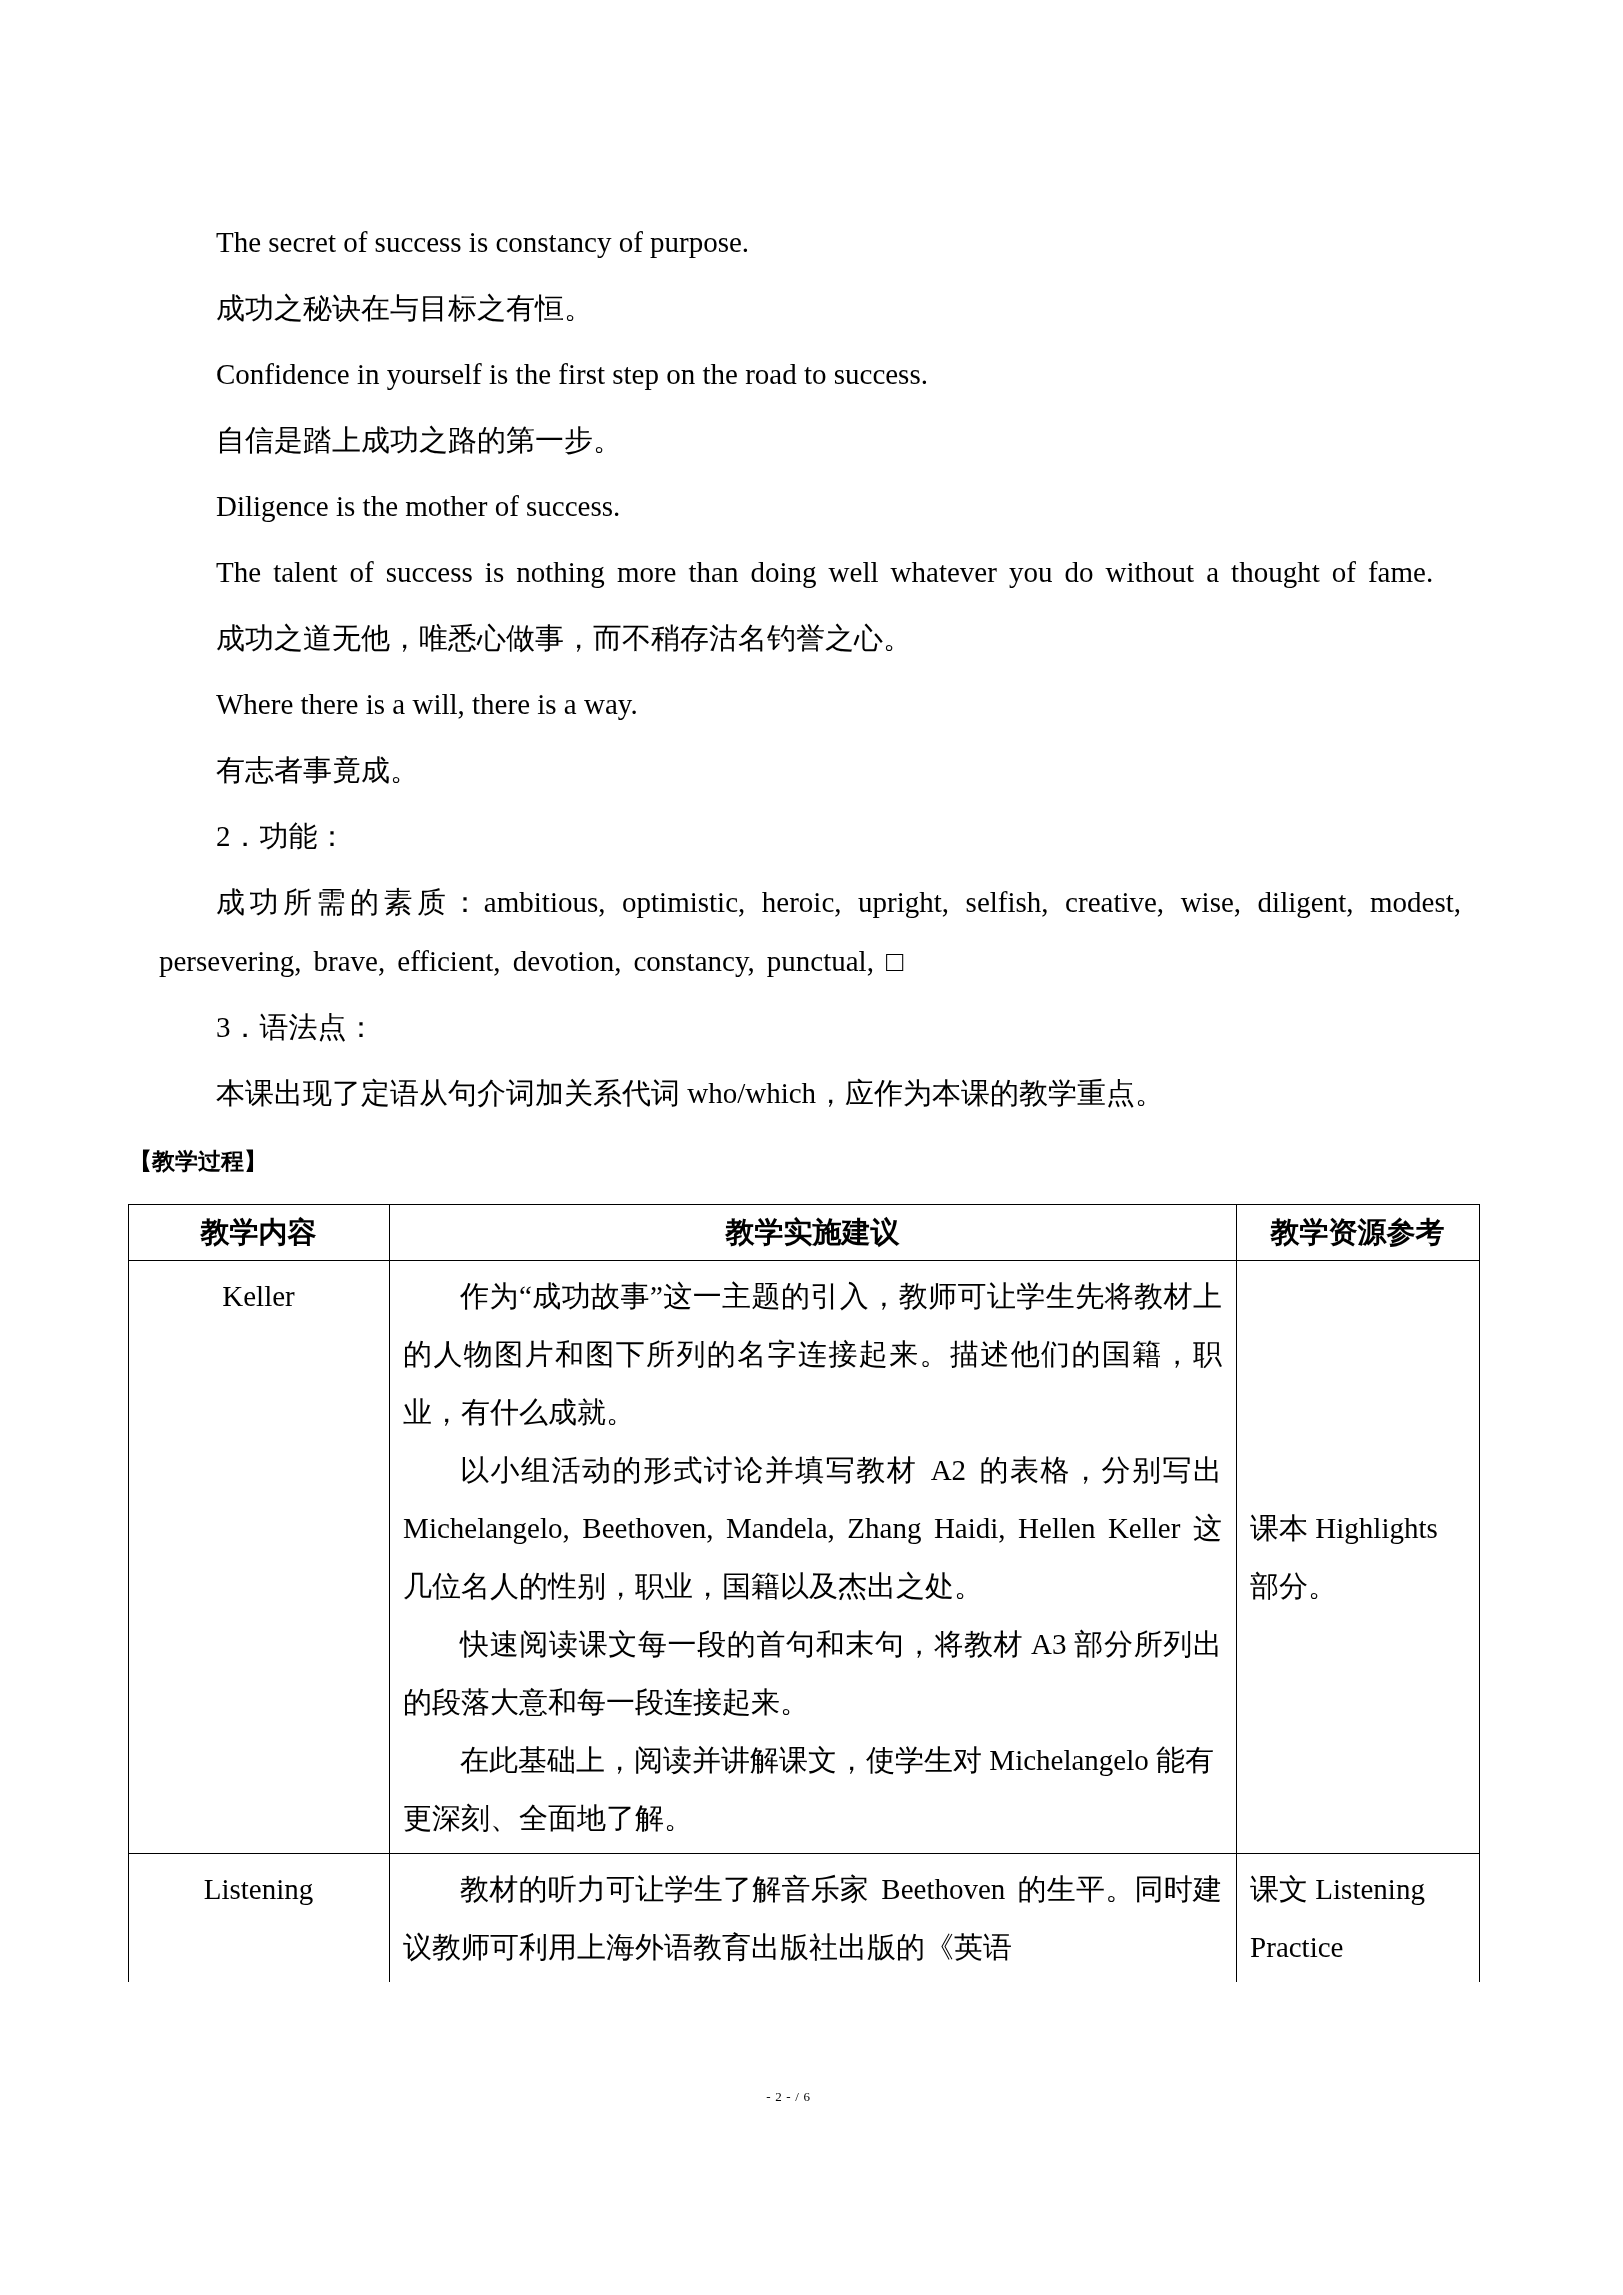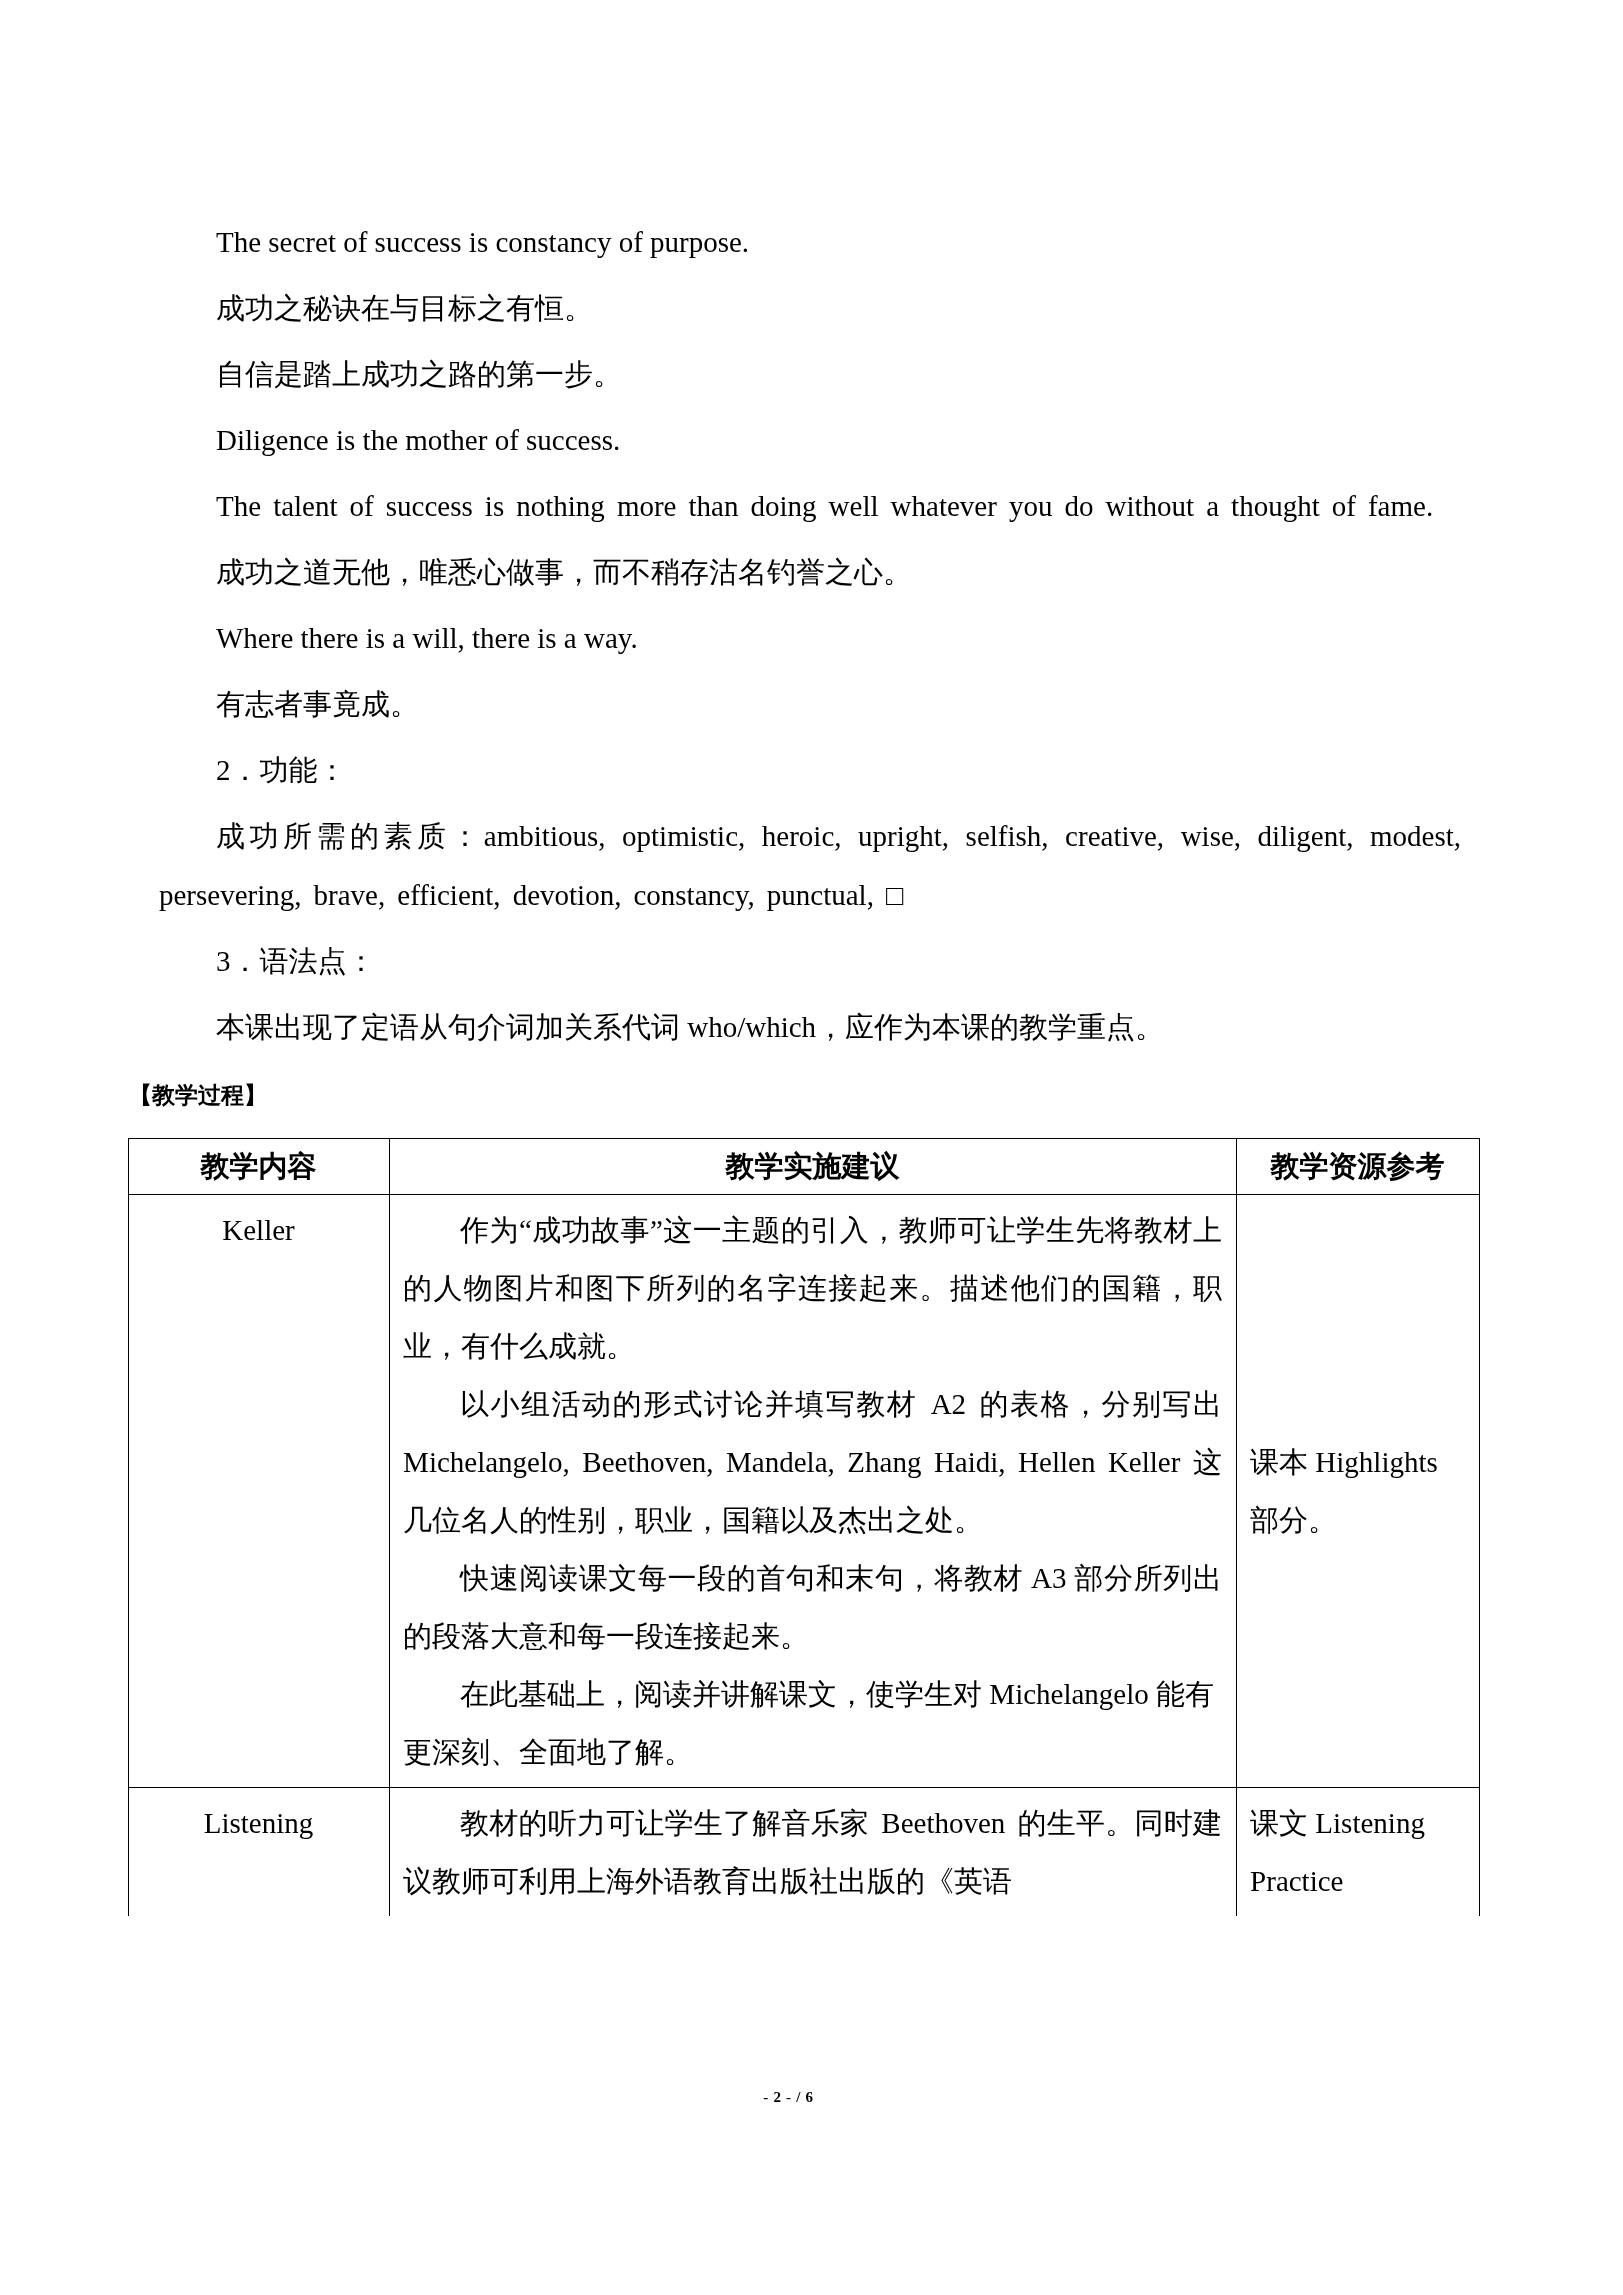--- a/index.html
+++ b/index.html
@@ -62,32 +62,33 @@
   td.c3 p { margin: 0; font-family: Liberation Serif, serif; }
   td.c3.mid { vertical-align: middle; }
   tr.cut td { border-bottom: none; }
   .clip { max-height: 119px; overflow: hidden; }
   .footer {
     position: absolute;
     top: 2089px;
     left: 0;
     width: 1577px;
     text-align: center;
-    font-size: 15px;
-    font-weight: bold;
+    font-size: 13px;
+    font-weight: normal;
     letter-spacing: 0.7px;
   }
 </style>
 </head>
 <body>
 
 <div class="content">
 
   <p class="para">The secret of success is constancy of purpose.</p>
   <p class="para">成功之秘诀在与目标之有恒。</p>
+  <p class="para">Confidence in yourself is the first step on the road to success.</p>
   <p class="para">自信是踏上成功之路的第一步。</p>
   <p class="para">Diligence is the mother of success.</p>
   <p class="para spread">The talent of success is nothing more than doing well whatever you do without a thought of fame.</p>
   <p class="para">成功之道无他，唯悉心做事，而不稍存沽名钓誉之心。</p>
   <p class="para">Where there is a will, there is a way.</p>
   <p class="para">有志者事竟成。</p>
   <p class="para">2．功能：</p>
   <p class="para spread">成功所需的素质：ambitious, optimistic, heroic, upright, selfish, creative, wise, diligent, modest, persevering, brave, efficient, devotion, constancy, punctual, □</p>
   <p class="para">3．语法点：</p>
   <p class="para">本课出现了定语从句介词加关系代词 who/which，应作为本课的教学重点。</p>

